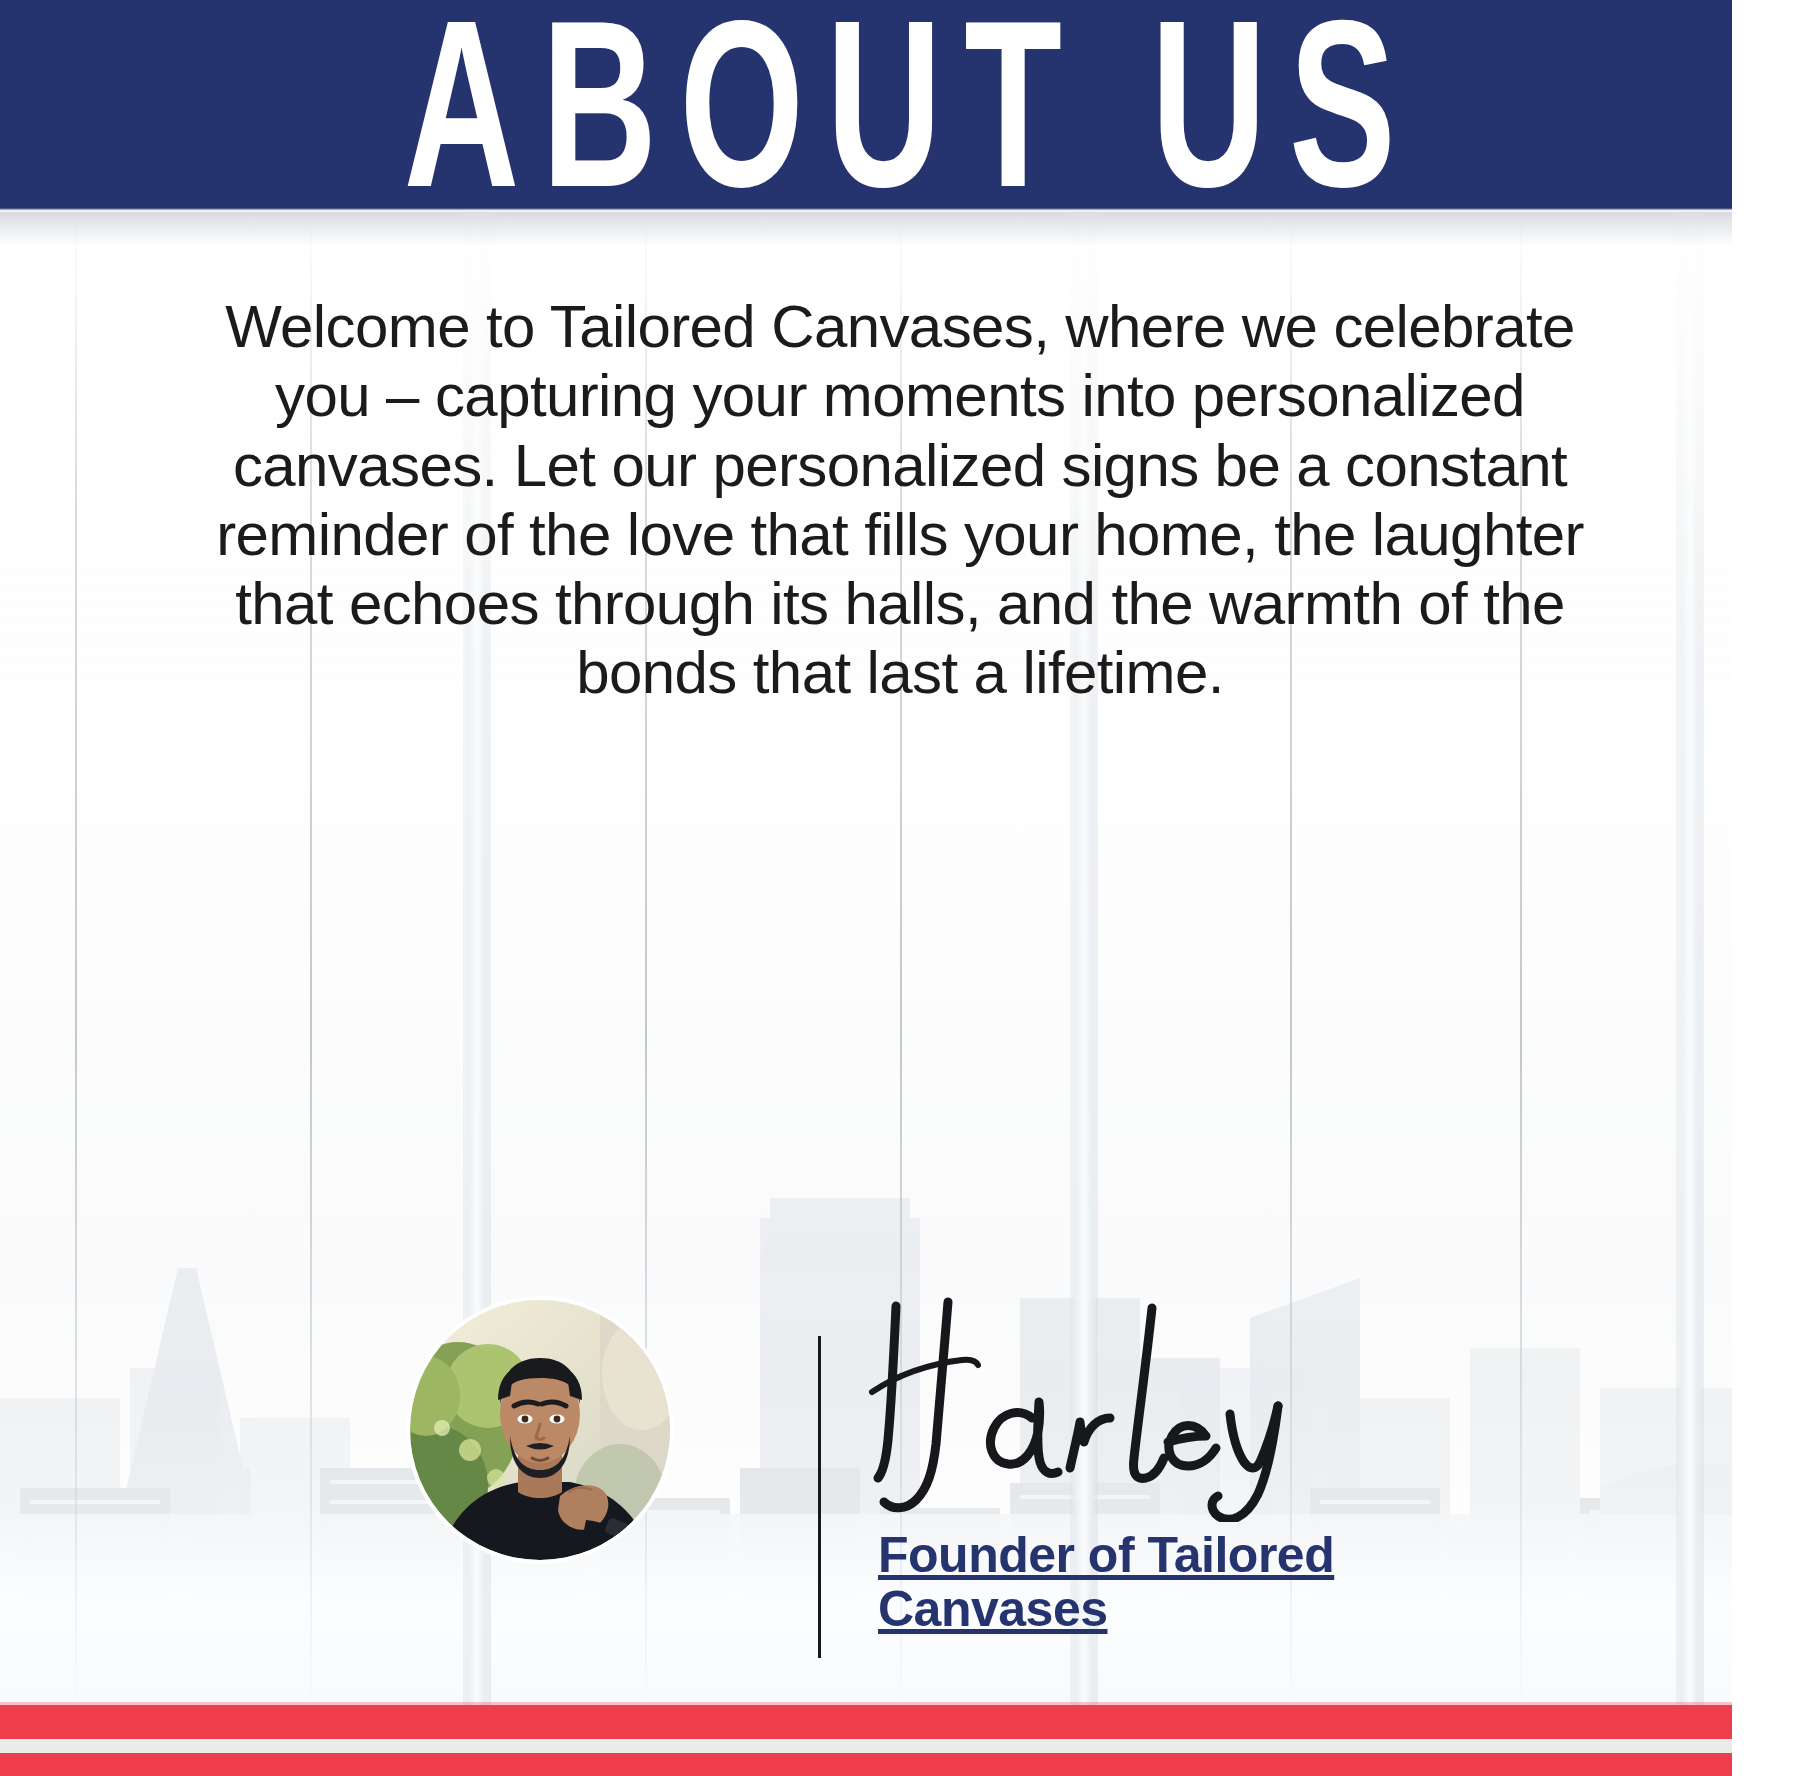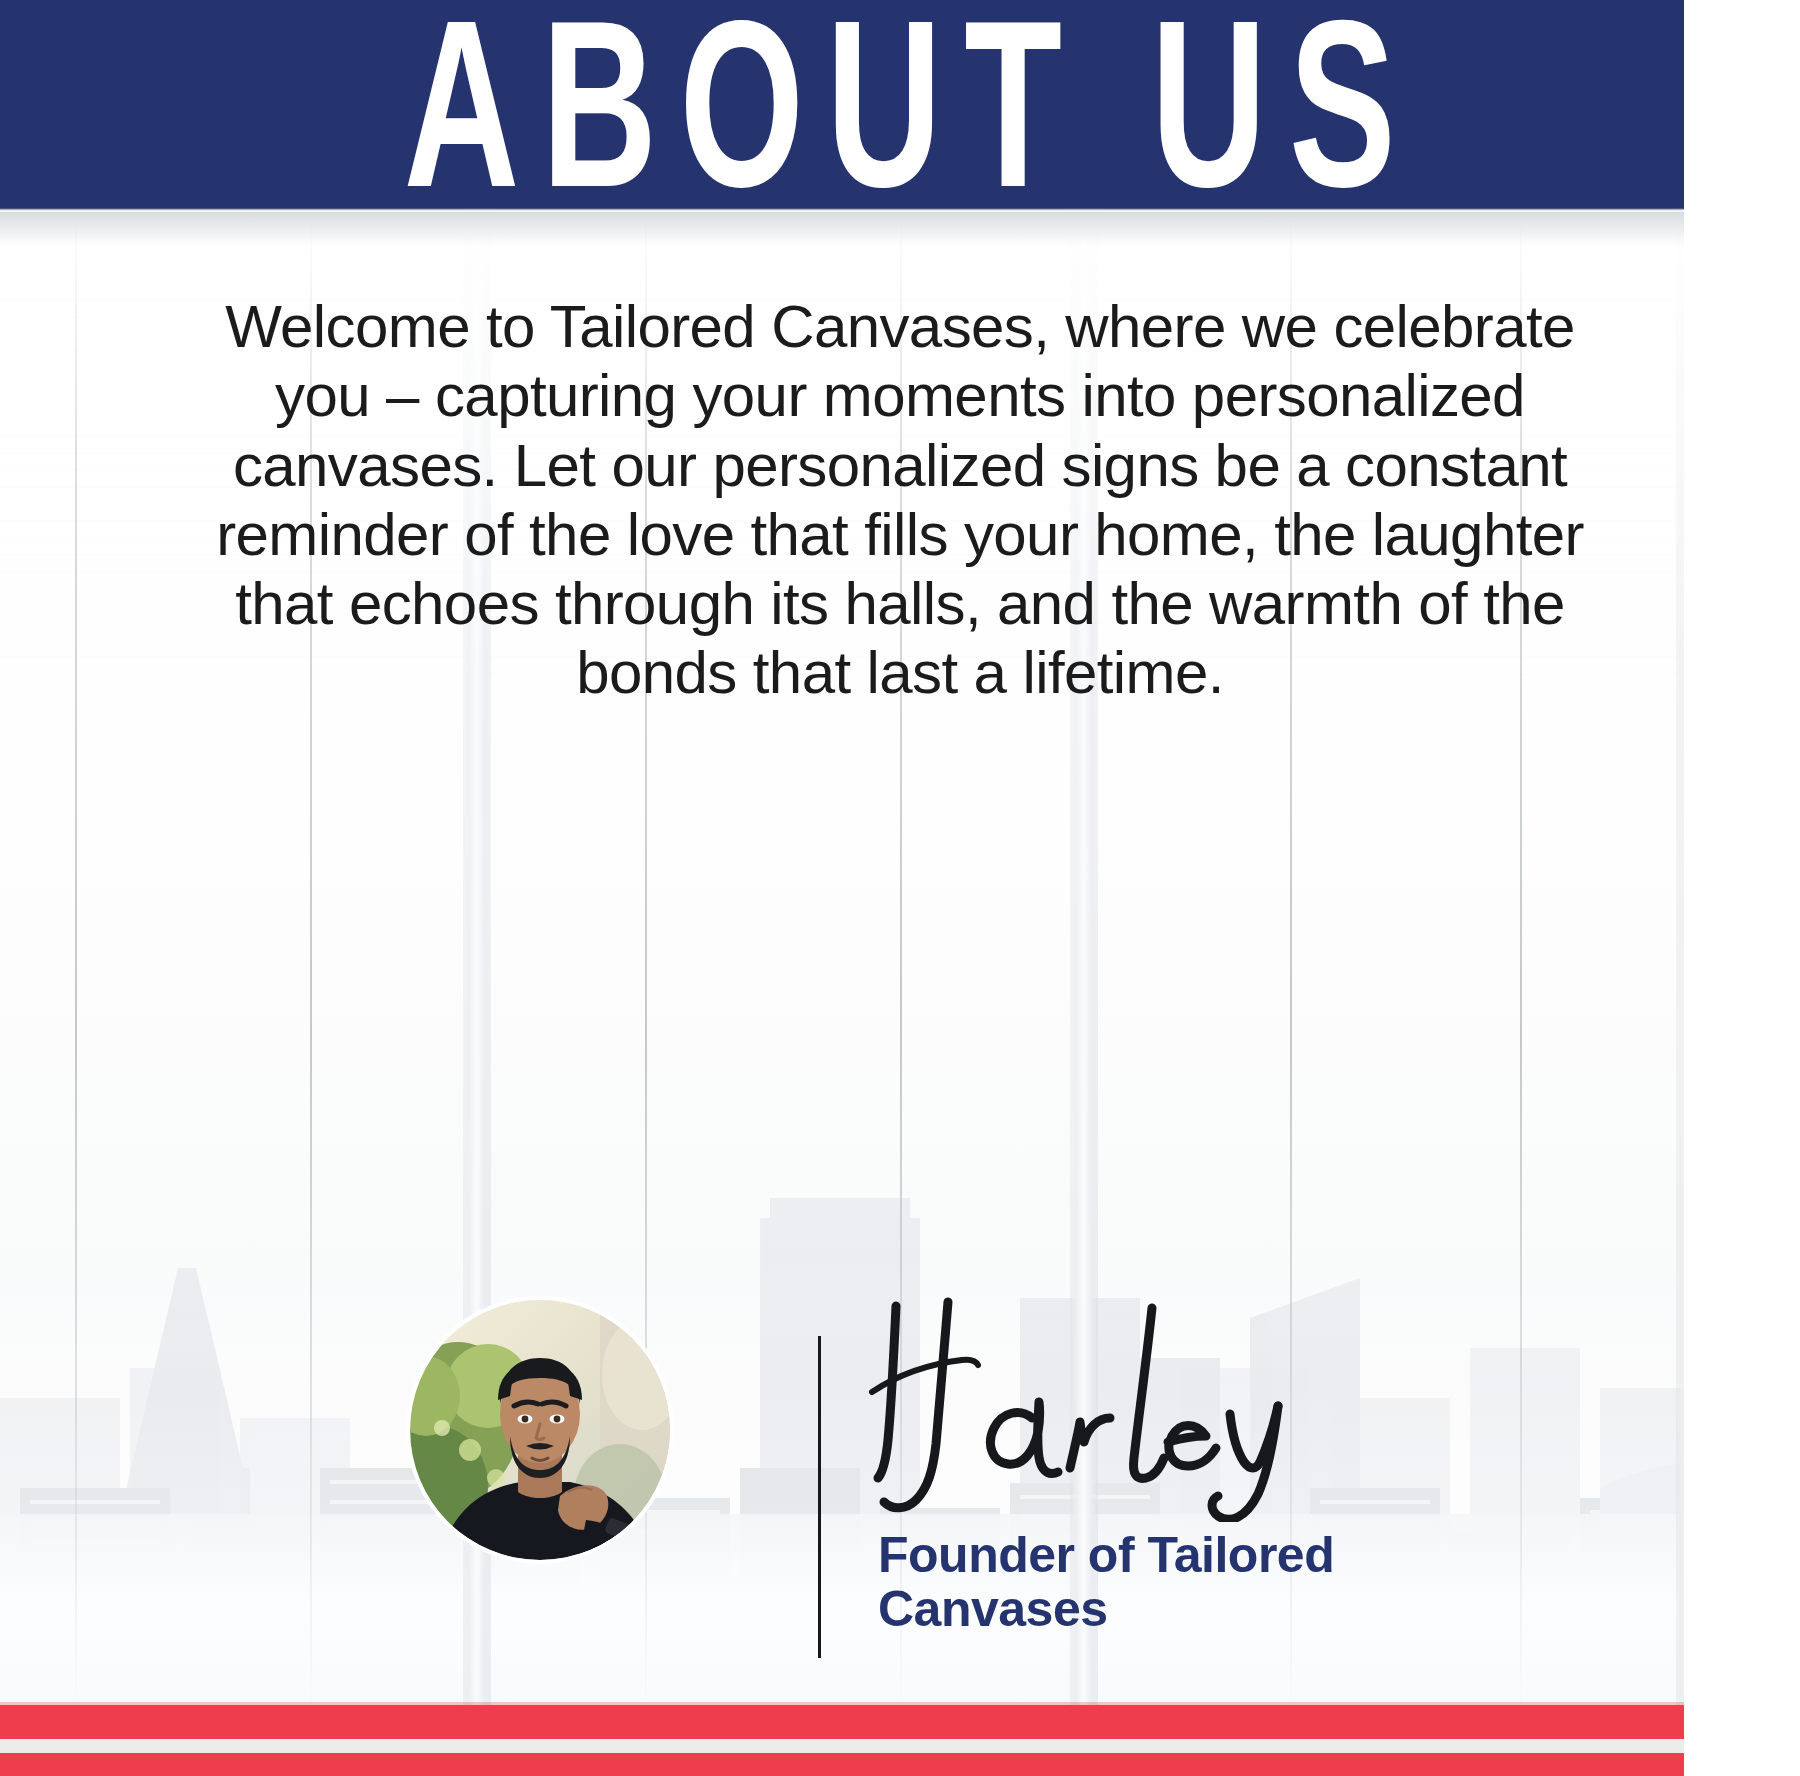--- a/index.html
+++ b/index.html
@@ -10,20 +10,21 @@
   body {
     font-family: "Liberation Sans", sans-serif;
   }
 
   #canvas {
     position: relative;
     width: 1684px;
     height: 1776px;
     overflow: hidden;
     background: #ffffff;
+    padding-left: 48px;
   }
 
   
   .bg-photo {
     position: absolute;
     left: 0;
     top: 214px;
     width: 1800px;
     height: 1500px;
     overflow: hidden;
@@ -203,21 +204,21 @@
     top: 1528px;
     z-index: 9;
     color: #25346E;
     font-family: "Liberation Sans", sans-serif;
     font-weight: 700;
     font-size: 50px;
     line-height: 1.08;
     letter-spacing: -0.5px;
     width: 560px;
   }
-  .sig-role span { display: block; }
+  .sig-role span { display: block; text-decoration: underline; }
 
   
   .stripe {
     position: absolute;
     left: 0;
     width: 1800px;
     z-index: 10;
   }
   .stripe-top-hair {
     top: 1702px;

